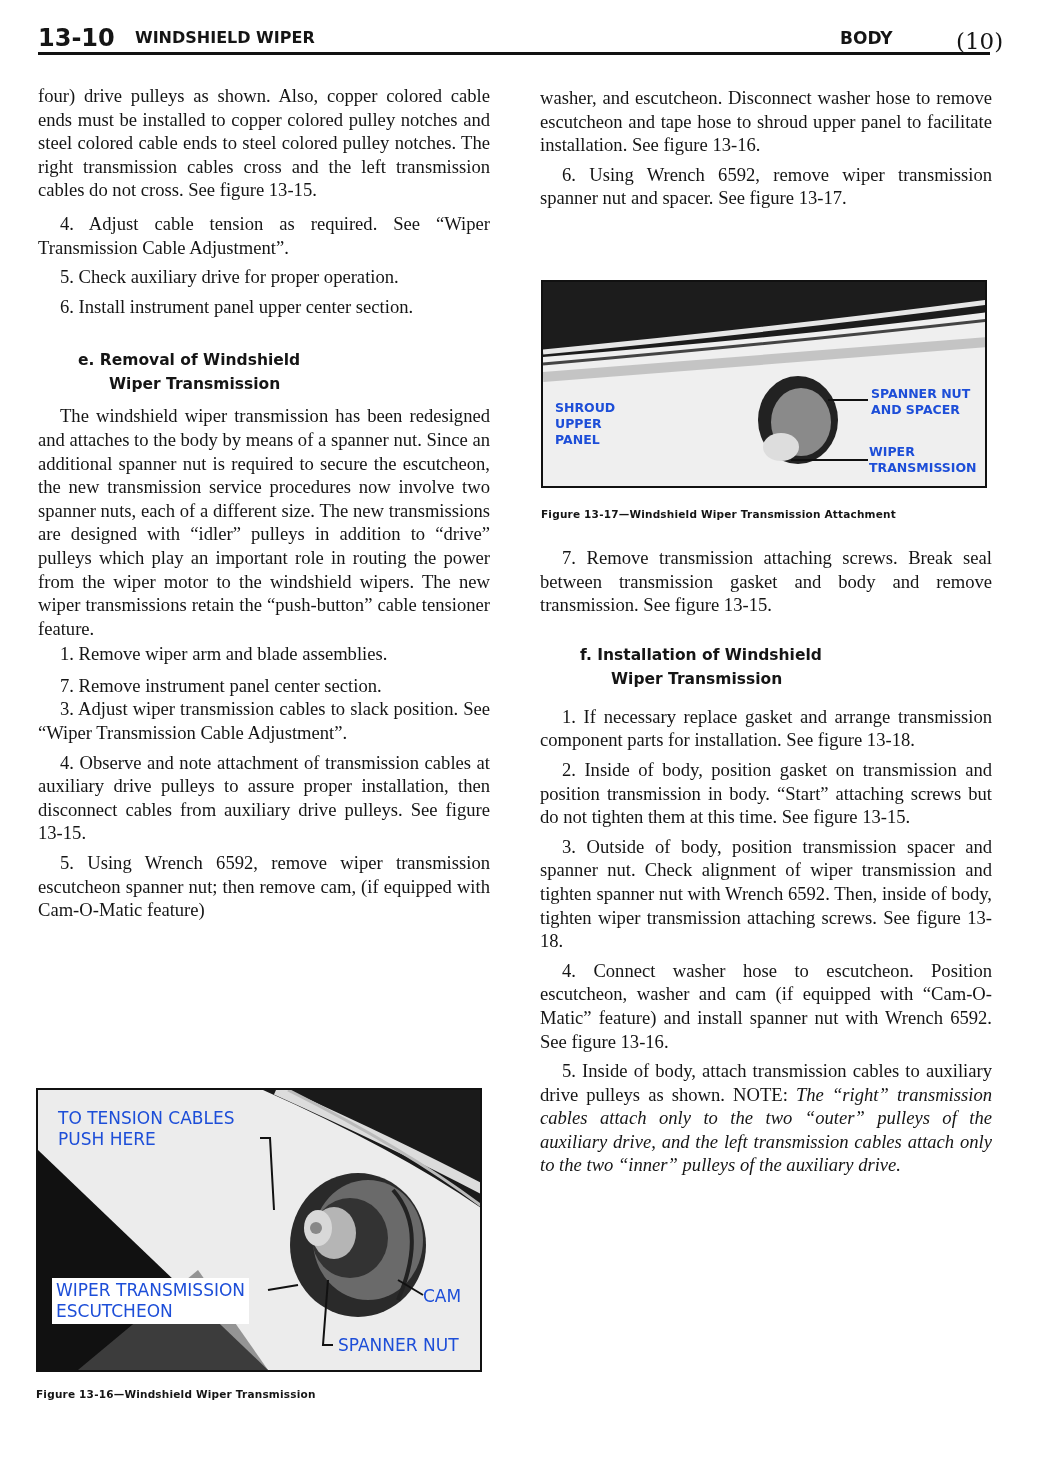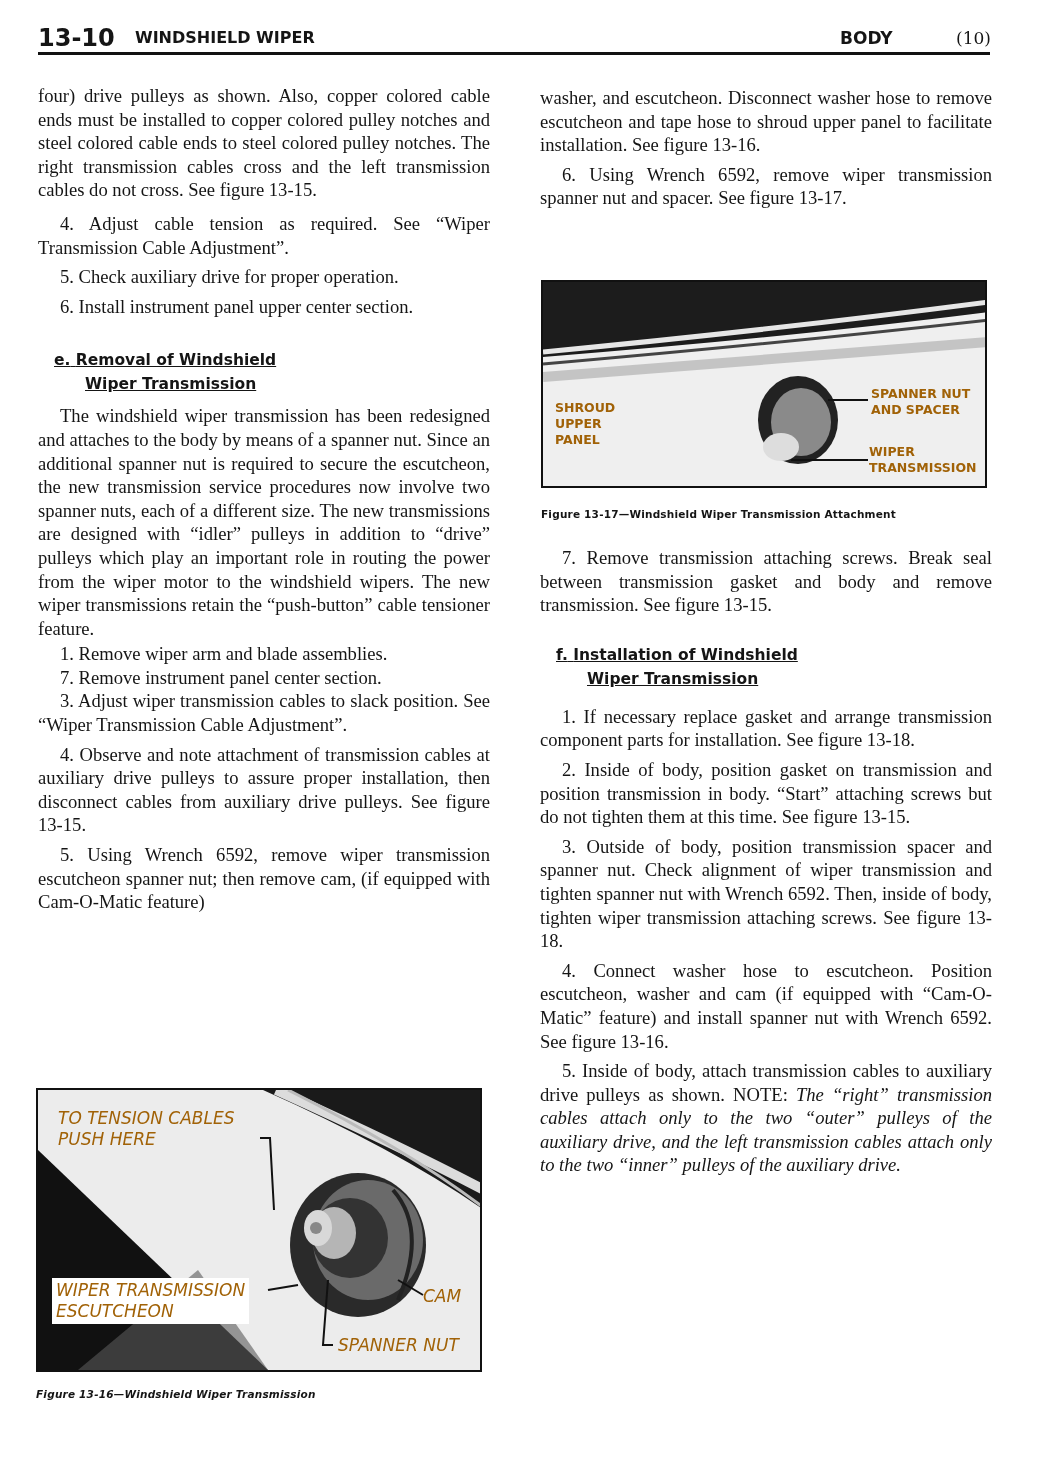--- a/index.html
+++ b/index.html
@@ -2,36 +2,36 @@
 <html><head>
 <meta charset="utf-8">
 <style>
   html, body { margin: 0; padding: 0; background: #ffffff; }
   body { width: 1062px; height: 1464px; position: relative; overflow: hidden; color: #151515; }
 
   .header { position: absolute; left: 38px; top: 22px; width: 952px; height: 32px; }
   .header .secnum { position: absolute; left: 0; top: 2px; font-family: "DejaVu Sans", sans-serif; font-weight: bold; font-size: 24px; letter-spacing: 0px; }
   .header .sectitle { position: absolute; left: 97px; top: 6px; font-family: "DejaVu Sans", sans-serif; font-weight: bold; font-size: 16px; }
   .header .body-label { position: absolute; left: 802px; top: 6px; font-family: "DejaVu Sans", sans-serif; font-weight: bold; font-size: 17px; }
-  .header .pagenum { position: absolute; left: 918px; top: 6px; font-family: "DejaVu Serif", serif; font-size: 17px; }
+  .header .pagenum { position: absolute; left: 918px; top: 6px; font-family: "DejaVu Serif", serif; font-size: 23px; }
   .header-rule { position: absolute; left: 38px; top: 52px; width: 952px; height: 3px; background: #111; }
 
   .col { position: absolute; font-family: "Liberation Serif", "DejaVu Serif", serif; font-size: 18.6px; line-height: 23.6px; text-align: justify; }
   .col-left { left: 38px; top: 84px; width: 452px; }
   .col-right { left: 540px; top: 86px; width: 452px; }
   .para { margin: 0 0 6px 0; text-indent: 22px; }
   .para.noindent { text-indent: 0; }
-  .heading { font-family: "DejaVu Sans", sans-serif; font-weight: bold; font-size: 15.5px; line-height: 24px; margin: 26px 0 8px 16px; text-align: left; text-decoration: underline; }
+  .heading { font-family: "DejaVu Sans", sans-serif; font-weight: bold; font-size: 15.5px; line-height: 24px; margin: 26px 0 8px 40px; text-align: left; }
   .heading .h-line2 { display: block; padding-left: 31px; }
   .ital { font-style: italic; }
 
   .figure { position: absolute; }
   .fig-box { position: relative; border: 2px solid #111; background: #f2f2f2; overflow: hidden; }
   .caption { font-family: "DejaVu Sans", sans-serif; font-weight: bold; font-size: 10.5px; text-align: left; margin-top: 16px; letter-spacing: 0.2px; }
-  .fig-label { position: absolute; font-family: "DejaVu Sans", sans-serif; font-size: 17px; line-height: 21px; color: #a16207; text-transform: uppercase; white-space: nowrap; }
+  .fig-label { position: absolute; font-family: "DejaVu Sans", sans-serif; font-size: 17px; line-height: 21px; color: #1d4ed8; text-transform: uppercase; white-space: nowrap; }
   .fig-label.sm { font-size: 12.5px; line-height: 16px; font-weight: bold; }
   .fig-label.boxed { background: #fff; padding: 2px 4px; }
 </style>
 </head>
 <body>
 
 <div class="header">
   <span class="secnum">13-10</span>
   <span class="sectitle">WINDSHIELD WIPER</span>
   <span class="body-label">BODY</span>
@@ -45,28 +45,28 @@
   <p class="para">5. Check auxiliary drive for proper operation.</p>
   <p class="para">6. Install instrument panel upper center section.</p>
 
   <div class="heading" style="margin-top:30px">
     <span>e.</span>
     <span>Removal of Windshield</span>
     <span class="h-line2">Wiper Transmission</span>
   </div>
 
   <p class="para" style="margin-bottom:2px">The windshield wiper transmission has been redesigned and attaches to the body by means of a spanner nut. Since an additional spanner nut is required to secure the escutcheon, the new transmission service procedures now involve two spanner nuts, each of a different size. The new transmissions are designed with “idler” pulleys in addition to “drive” pulleys which play an important role in routing the power from the wiper motor to the windshield wipers. The new wiper transmissions retain the “push-button” cable tensioner feature.</p>
-  <p class="para" style="margin-bottom:0">1. Remove wiper arm and blade assemblies.</p>
+  <p class="para" style="margin-bottom:8px">1. Remove wiper arm and blade assemblies.</p>
   <p class="para" style="margin-bottom:0">7. Remove instrument panel center section.</p>
   <p class="para">3. Adjust wiper transmission cables to slack position. See “Wiper Transmission Cable Adjustment”.</p>
   <p class="para">4. Observe and note attachment of transmission cables at auxiliary drive pulleys to assure proper installation, then disconnect cables from auxiliary drive pulleys. See figure 13-15.</p>
   <p class="para">5. Using Wrench 6592, remove wiper transmission escutcheon spanner nut; then remove cam, (if equipped with Cam-O-Matic feature)</p>
 </div>
 
-<div class="figure" style="left:36px; top:1088px; width:446px;font-style:italic;">
+<div class="figure" style="left:36px; top:1088px; width:446px;">
   <div class="fig-box" style="height:280px;">
     <svg width="446" height="280" viewBox="0 0 446 280" style="position:absolute;left:0;top:0">
       <rect x="0" y="0" width="446" height="280" fill="#ececec"></rect>
       <polygon points="0,60 0,280 230,280" fill="#111"></polygon>
       <polygon points="40,280 160,180 230,280" fill="#5a5a5a" opacity="0.6"></polygon>
       <path d="M225,0 L446,0 L446,120 Q360,60 225,0 Z" fill="#1a1a1a"></path>
       <path d="M238,0 Q360,55 446,100" stroke="#dcdcdc" stroke-width="10" fill="none"></path>
       <path d="M250,0 Q370,60 446,118" stroke="#bbb" stroke-width="3" fill="none"></path>
       <ellipse cx="320" cy="155" rx="68" ry="72" fill="#2a2a2a"></ellipse>
       <ellipse cx="330" cy="150" rx="55" ry="60" fill="#6a6a6a"></ellipse>

